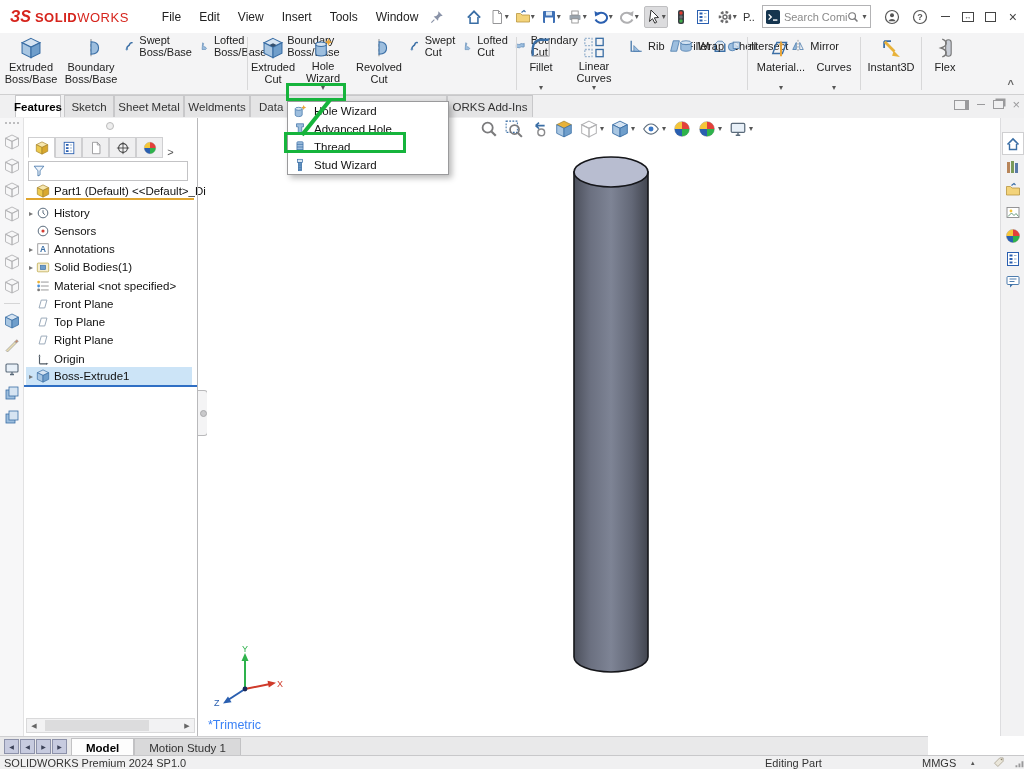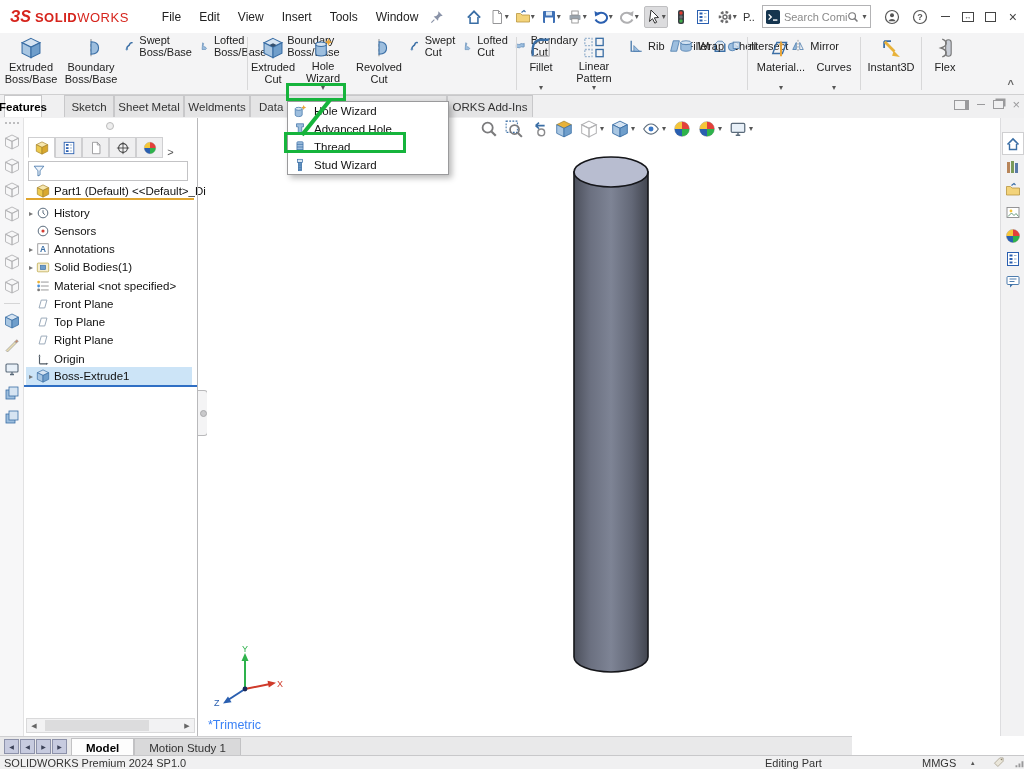--- a/index.html
+++ b/index.html
@@ -80,21 +80,21 @@
   .ts-btn{width:22px;height:23px;display:flex;align-items:center;justify-content:center;}
   .ts-btn.first{background:#fff;border:1px solid #cfcfd1;box-sizing:border-box;}
   .view-label{position:absolute;left:1px;top:600px;font-size:12.5px;color:#3b82f6;}
   
   #holemenu{left:287px;top:101px;width:160px;background:#ffffff;border:1px solid #9a9a9c;box-shadow:3px 3px 6px rgba(0,0,0,.28);z-index:50;}
   .hm-item{display:flex;align-items:center;height:18px;padding-left:5px;gap:7px;font-size:11.5px;color:#111;}
   
   .grnbox{position:absolute;border:3px solid #16b43c;z-index:60;pointer-events:none;box-sizing:border-box;}
   #grnline{position:absolute;left:280px;top:92px;width:70px;height:50px;z-index:60;pointer-events:none;}
   
-  #bottombar{left:0;top:736px;width:852px;height:19px;background:#e9e9ea;border-top:1px solid #cfcfd1;display:flex;align-items:flex-end;}
+  #bottombar{left:0;top:736px;width:928px;height:19px;background:#e9e9ea;border-top:1px solid #cfcfd1;display:flex;align-items:flex-end;}
   .nav-btns{display:flex;gap:1px;margin:0 4px 2px 4px;}
   .nav-btn{width:13px;height:13px;background:#c7cbdf;border:1px solid #8d92aa;display:flex;align-items:center;justify-content:center;font-size:6px;color:#3c4258;}
   .btab{height:18px;padding:0 14px;display:flex;align-items:center;font-size:11.5px;color:#333;background:#d9d9da;border:1px solid #c2c2c4;border-bottom:none;box-sizing:border-box;}
   .btab.active{background:#fdfdfd;font-weight:bold;color:#000;}
   #statusbar{left:0;top:755px;width:1024px;height:14px;background:#f0f0f1;border-top:1px solid #c8c8ca;display:flex;align-items:center;font-size:11px;color:#333;}
   .st-left{margin-left:4px;}
   .st-mode{position:absolute;left:765px;}
   .st-units{position:absolute;left:922px;display:flex;align-items:center;gap:4px;}
   .st-caret{position:absolute;left:971px;font-size:7px;color:#555;}
   .st-tag{position:absolute;left:993px;top:756px;}
@@ -574,21 +574,21 @@
       <svg class="ic ic22">
           <use href="#i-fillet"></use>
         </svg>
       <div class="lbl">Fillet</div>
       <div class="rb-arrow caret">▾</div>
     </div>
     <div class="rb-big" style="width:64px">
       <svg class="ic ic22">
           <use href="#i-pattern"></use>
         </svg>
-      <div class="lbl">Linear Pattern</div>
+      <div class="lbl">Linear Curves</div>
       <div class="rb-arrow caret">▾</div>
     </div>
     <div class="rb-stack" style="width:50px">
       <div class="rb-small">
           <svg class="ic ic14">
             <use href="#i-rib"></use>
           </svg>
           <span>Rib</span>
         </div>
       <div class="rb-small">
@@ -650,21 +650,21 @@
     <div class="rb-big" style="width:40px">
       <svg class="ic ic22">
           <use href="#i-flex"></use>
         </svg>
       <div class="lbl">Flex</div>
     </div>
     <div class="rb-collapse">^</div>
   </div>
 
   <div id="tabrow" class="abs">
-    <div class="ctab active" style="left:4px;width:38px;">
+    <div class="ctab active" style="left:15px;width:46px;">
         <span>Features</span>
       </div>
     <div class="ctab" style="left:64px;width:50px;">
         <span>Sketch</span>
       </div>
     <div class="ctab" style="left:114px;width:70px;">
         <span>Sheet Metal</span>
       </div>
     <div class="ctab" style="left:184px;width:66px;">
         <span>Weldments</span>

